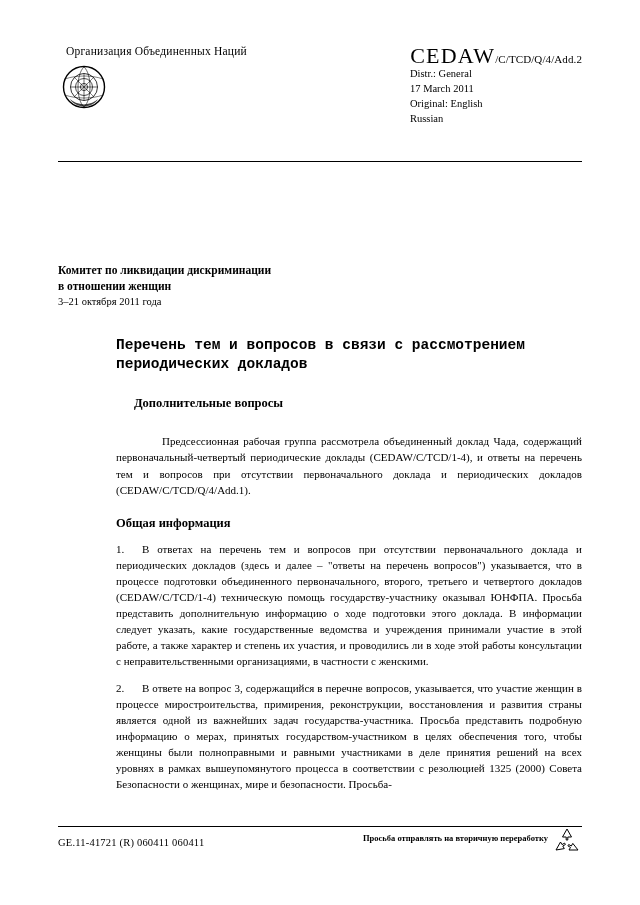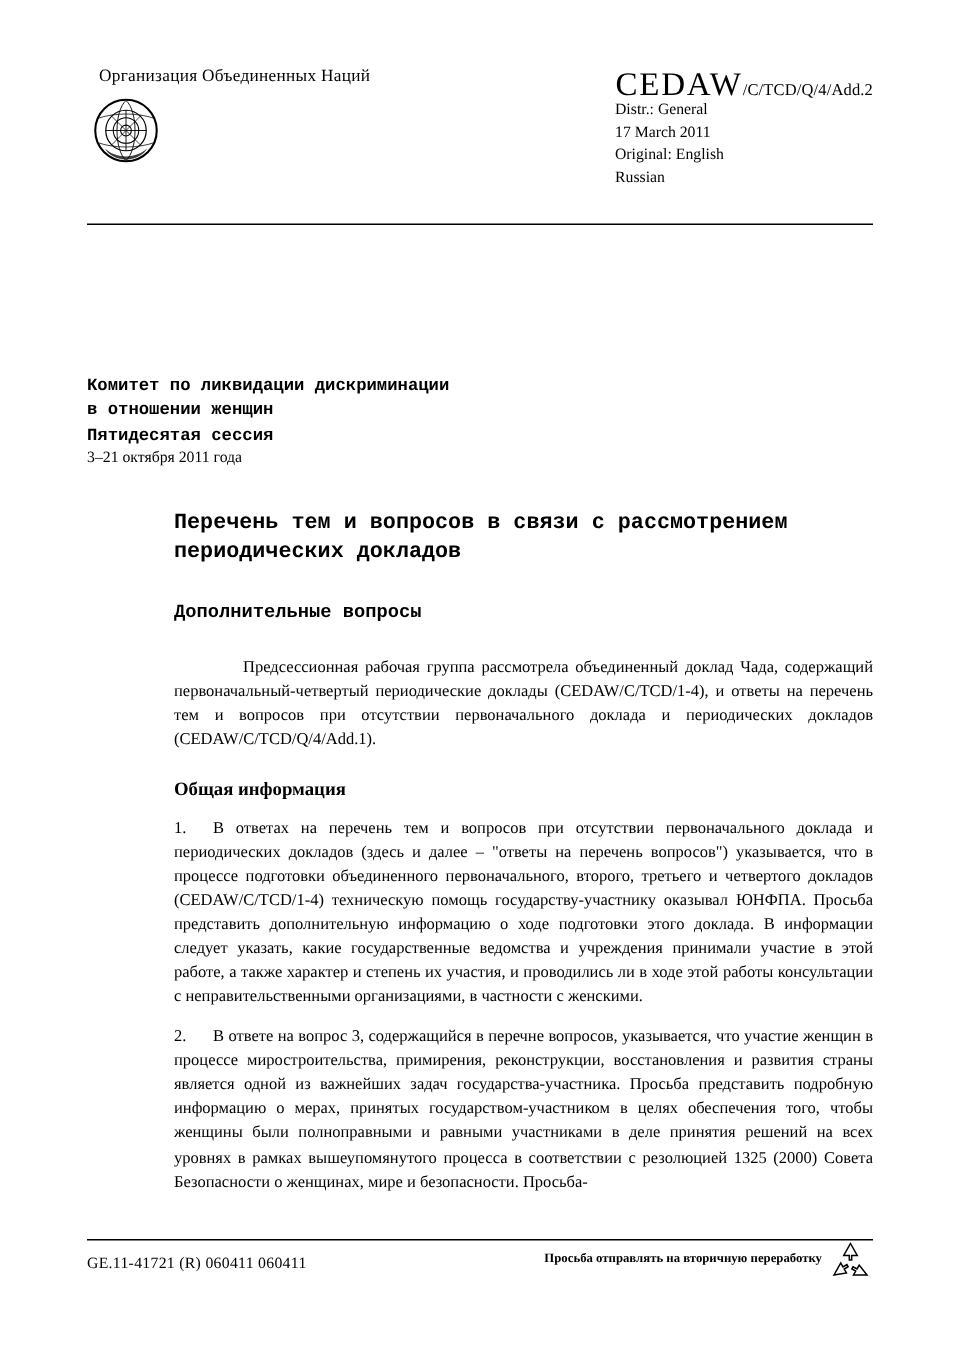--- a/index.html
+++ b/index.html
@@ -26,21 +26,21 @@
     position: absolute;
     left: 58px;
     top: 45px;
     width: 524px;
   }
 
   
   .masthead {
     position: relative;
     border-bottom: 1px solid #000;
-    padding-bottom: 8px;
+    padding-bottom: 20px;
   }
   .un-line {
     font-size: 11.5px;
     letter-spacing: .2px;
     padding-left: 8px;
   }
   .symbol-row {
     position: absolute;
     right: 0;
     top: -2px;
@@ -85,21 +85,20 @@
   }
 
   
   .committee {
     margin-top: 100px;
     font-size: 11.5px;
     line-height: 1.42;
   }
   .committee .b {
     font-weight: bold;
-    font-family: Liberation Mono, monospace;
   }
   .committee .small {
     font-size: 10.5px;
   }
 
   
   .content {
     margin-top: 26px;
     margin-left: 58px;
     width: 466px;
@@ -107,22 +106,21 @@
   h1.doc-title {
     font-size: 14.5px;
     font-weight: bold;
     line-height: 1.34;
     margin: 16px 0 22px 0;
     font-family: Liberation Mono, monospace;
   }
   h2.sub {
     font-size: 12.5px;
     font-weight: bold;
-    margin: 0 0 22px 0;
-    font-family: Liberation Mono, monospace;
+    margin: 0 0 22px 18px;
   }
   h2.country {
     font-size: 12.5px;
     font-weight: bold;
     margin: 0 0 14px 0;
   }
   p.para {
     font-size: 11px;
     line-height: 1.46;
     text-align: justify;
@@ -211,21 +209,20 @@
           <div>17 March 2011</div>
           <div>Original: English</div>
           <div>Russian</div>
         </div>
       </div>
     </div>
 
     <div class="committee">
       <div class="b">Комитет по ликвидации дискриминации</div>
       <div class="b">в отношении женщин</div>
-      <div class="b">Пятидесятая сессия</div>
       <div class="small">3–21 октября 2011 года</div>
     </div>
 
     <div class="content">
       <h1 class="doc-title">Перечень тем и вопросов в связи с рассмотрением периодических докладов</h1>
       <h2 class="sub">Дополнительные вопросы</h2>
 
       <p class="para intro">Предсессионная рабочая группа рассмотрела объединенный доклад Чада, содержащий первоначальный-четвертый периодические доклады (CEDAW/C/TCD/1-4), и ответы на перечень тем и вопросов при отсутствии первоначального доклада и периодических докладов (CEDAW/C/TCD/Q/4/Add.1).</p>
 
       <h2 class="section">Общая информация</h2>

